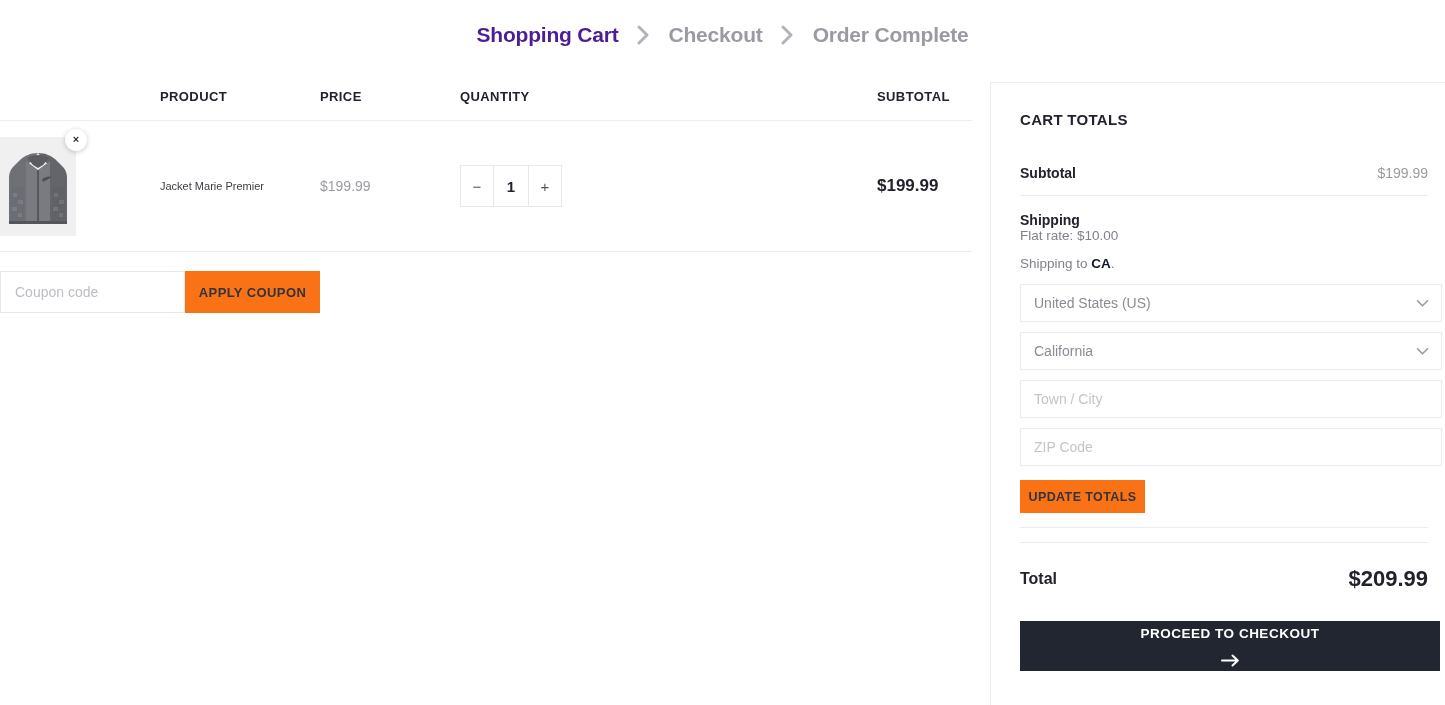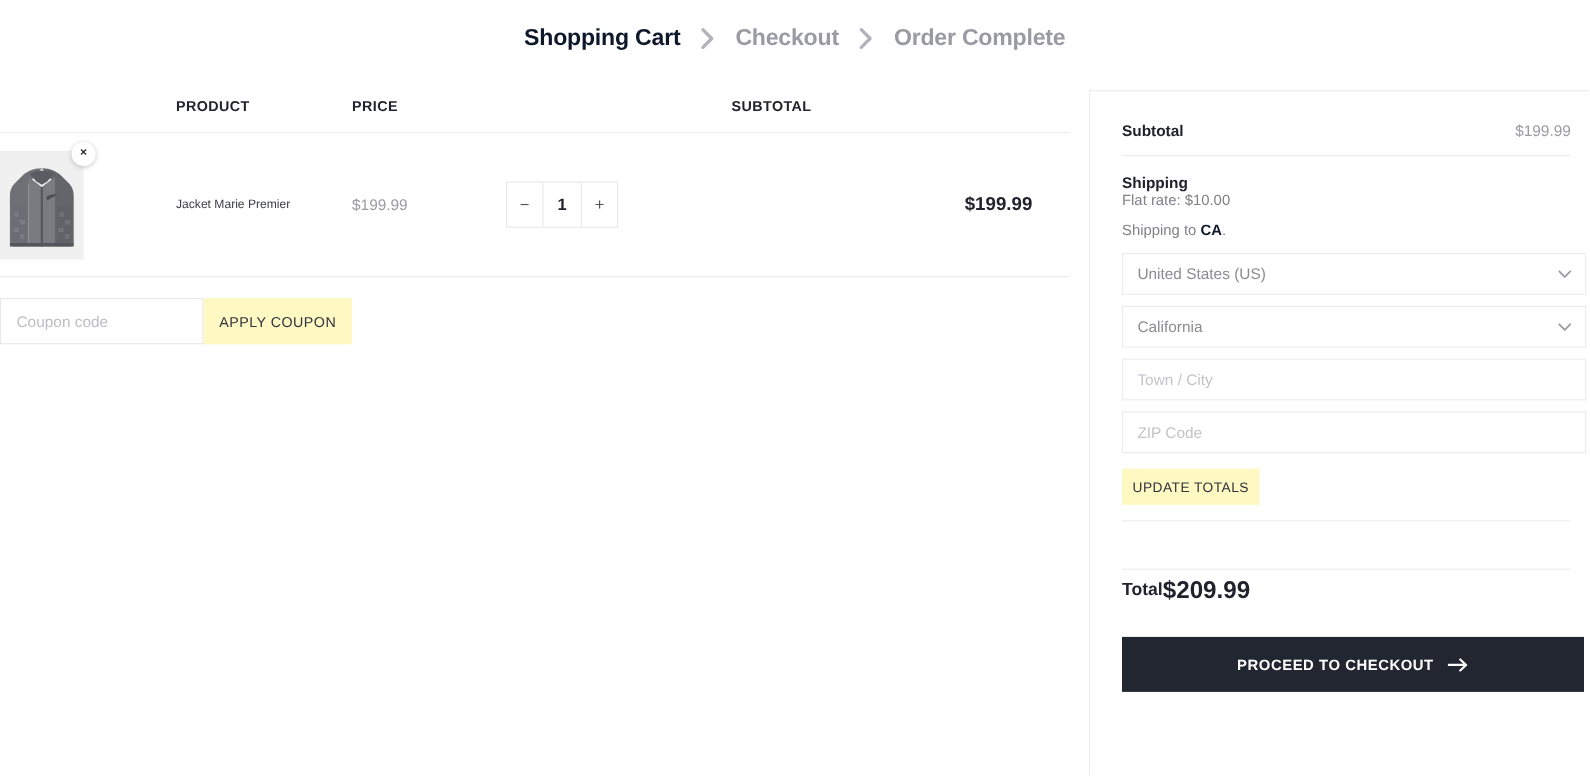--- a/index.html
+++ b/index.html
@@ -14,21 +14,21 @@
 
   
   .steps {
     position: absolute; left: 0; top: 0; width: 1445px; height: 70px;
     display: flex; align-items: center; justify-content: center; gap: 0;
   }
   .step {
     font-size: 21px; font-weight: bold; letter-spacing: -0.2px;
     white-space: nowrap;
   }
-  .step.active { color: #0f172a; }
+  .step.active { color: #4c1d95; }
   .step.inactive { color: #9a9aa2; }
   .step-sep {
     width: 50px; text-align: center; color: #b0b0b8;
     display: flex; align-items: center; justify-content: center;
   }
   .step-sep svg { display: block; }
 
   
   .cart-table {
     position: absolute; left: 0; top: 82px; width: 972px;
@@ -90,22 +90,22 @@
     position: absolute; left: 0; top: 271px; width: 972px; height: 42px;
     display: flex; align-items: flex-start;
   }
   .coupon-input {
     width: 185px; height: 42px; border: 1px solid #e8e8ea; background:#fff;
     padding: 0 14px; font-size: 14px; color: #3a3a44;
     font-family: "Liberation Sans", sans-serif; outline: none;
   }
   .coupon-input::placeholder { color: #bdbdc4; }
   .btn-grey {
-    height: 42px; background: #fef9c3; border: none; cursor: pointer;
-    font-size: 13px; font-weight: normal; letter-spacing: 0.4px; color: #33333d;
+    height: 42px; background: #f97316; border: none; cursor: pointer;
+    font-size: 13px; font-weight: bold; letter-spacing: 0.4px; color: #33333d;
     font-family: "Liberation Sans", sans-serif;
   }
   .btn-apply { width: 135px; }
   .btn-update-cart {
     position: absolute; right: 11px; top: 271px; width: 122px; height: 42px;
   }
 
   
   .totals {
     position: absolute; left: 990px; top: 82px; width: 455px; height: 623px;
@@ -139,32 +139,32 @@
     display: flex; align-items: center;
   }
   .field input::placeholder { color: #c3c3c9; }
   .chev {
     position: absolute; right: 12px; top: 0; height: 36px;
     display: flex; align-items: center; pointer-events: none;
   }
   .btn-update-totals { margin-top: 14px; width: 125px; height: 33px; font-size: 12.5px; }
 
   .total-row {
-    margin-top: 43px; padding-top: 6px; border-top: 1px solid #ececee;
-    display: flex; align-items: center; justify-content: flex-start;
+    margin-top: 14px; padding-top: 23px; border-top: 1px solid #ececee;
+    display: flex; align-items: center; justify-content: space-between;
   }
   .total-row .tlabel { font-size: 16px; font-weight: bold; color: #22222c; }
   .total-row .tval { font-size: 22px; font-weight: bold; color: #22222c; }
 
   .btn-checkout {
     margin-top: 29px; width: 420px; height: 50px;
     background: #212630; border: none; cursor: pointer;
     color: #ffffff; font-size: 13.5px; font-weight: bold; letter-spacing: 0.5px;
     font-family: "Liberation Sans", sans-serif;
-    display: flex; align-items: center; justify-content: center; gap: 13px;
+    display: flex; align-items: center; justify-content: center; gap: 13px; flex-direction: column;
   }
   .btn-checkout svg { display:block; }
 </style>
 </head>
 <body>
 
 <div class="page">
 
   <div class="steps">
     <span class="step active">Shopping Cart</span>
@@ -180,20 +180,21 @@
         </svg>
     </span>
     <span class="step inactive">Order Complete</span>
   </div>
 
   <div class="cart-table">
 
     <div class="cart-head">
       <div class="col col-product">PRODUCT</div>
       <div class="col col-price">PRICE</div>
+      <div class="col col-qty">QUANTITY</div>
       <div class="col col-subtotal">SUBTOTAL</div>
     </div>
 
     <div class="cart-row">
 
       <div class="cell cell-product">
         <div class="thumb-wrap">
           <div class="thumb">
             <svg viewBox="0 0 76 99" preserveAspectRatio="xMidYMid meet" aria-hidden="true">
               <rect x="0" y="0" width="76" height="99" fill="#f0f0f0"></rect>
@@ -241,20 +242,21 @@
 
   <div class="coupon-row">
     <input class="coupon-input" type="text" placeholder="Coupon code" value="" style="">
     <button class="btn-grey btn-apply">APPLY COUPON</button>
   </div>
 
   <button class="btn-grey btn-update-cart">UPDATE CART</button>
 
   <div class="totals">
 
+    <div class="totals-title">CART TOTALS</div>
 
     <div class="trow">
       <span class="tlabel">Subtotal</span>
       <span class="tval">$199.99</span>
     </div>
 
     <div class="ship-block">
       <div class="ship-title">Shipping</div>
       <div class="ship-line">Flat rate: $10.00</div>
       <div class="ship-line"><span>Shipping to </span><b>CA</b><span>.</span></div>

